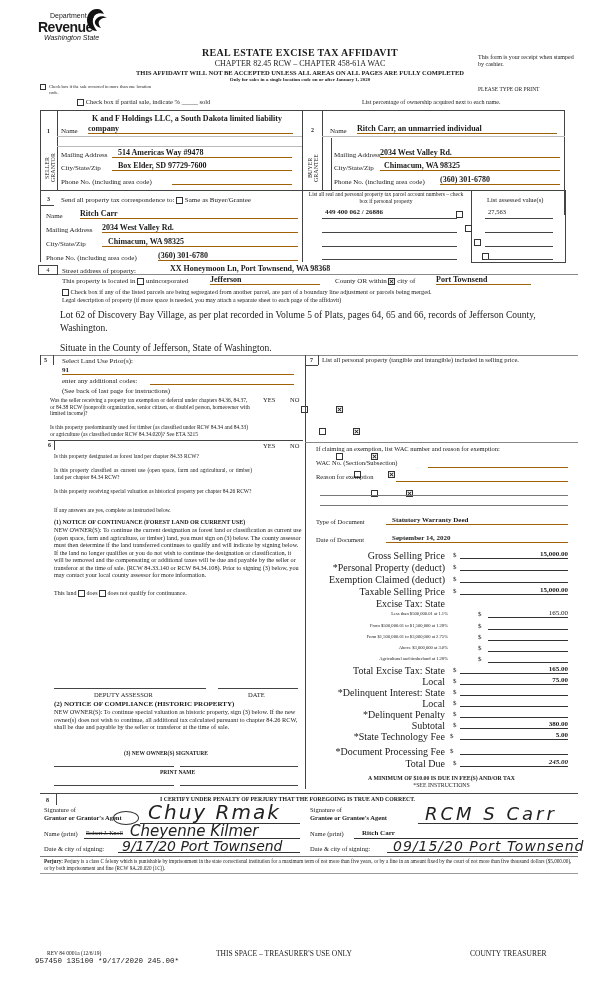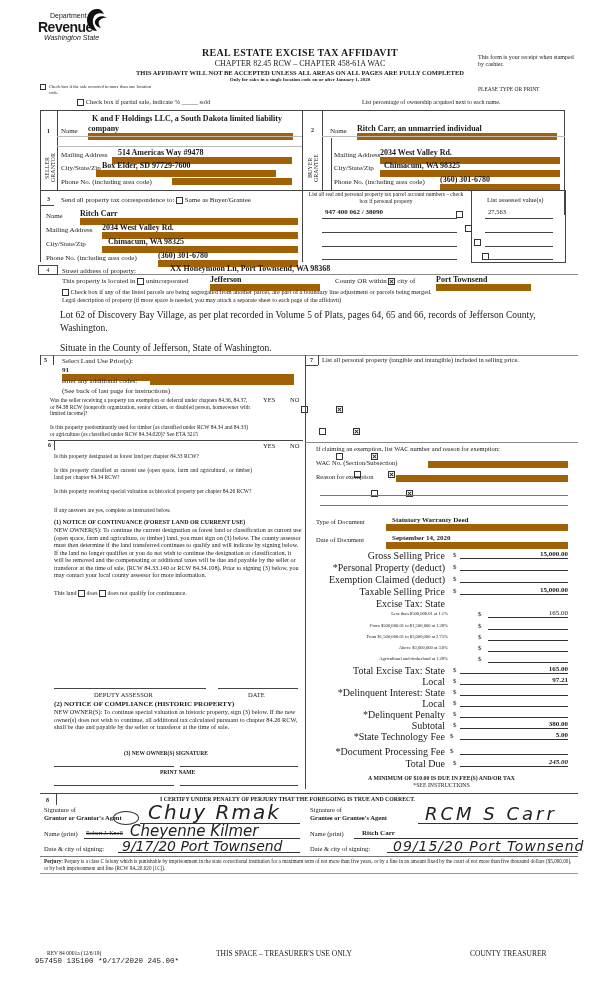--- a/index.html
+++ b/index.html
@@ -1,20 +1,20 @@
 <!DOCTYPE html>
 <html><head>
 <meta charset="utf-8">
 <style>
   * { box-sizing: border-box; margin: 0; padding: 0; }
   html, body { width: 600px; height: 992px; background: #fff; overflow: hidden; }
   body { position: relative; font-family: "Liberation Serif", "DejaVu Serif", serif; color: #1a1a1a; font-size: 7px; }
   .abs { position: absolute; }
   .bold { font-weight: bold; }
-  .ul { border-bottom: 7px solid #a16207; }
+  .ul { border-bottom: 1px solid #a16207; }
   .cb { display: inline-block; width: 7px; height: 7px; border: 1px solid #333; vertical-align: middle; position: relative; background: #fff; }
   .cb.x::before, .cb.x::after { content: ""; position: absolute; left: 0; top: 2px; width: 5px; height: 1px; background: #222; }
   .cb.x::before { transform: rotate(45deg); }
   .cb.x::after { transform: rotate(-45deg); }
   .fill { font-weight: bold; font-size: 8px; }
   .hline { position: absolute; height: 1px; background: #444; }
   .vline { position: absolute; width: 1px; background: #444; }
   .num { position: absolute; font-size: 6px; font-weight: bold; }
   .numbox { position: absolute; border: 1px solid #444; font-size: 6px; text-align: center; line-height: 8px; }
   .vert { position: absolute; writing-mode: vertical-rl; transform: rotate(180deg); font-size: 6px; line-height: 6px; text-align: center; }
@@ -65,21 +65,21 @@
 <div class="num" style="left:47px;top:128px;">1</div>
 <div class="vert" style="left:44px;top:148px;height:40px;width:12px;">SELLER GRANTOR</div>
 <div class="abs" style="left:61px;top:127px;">Name</div>
 <div class="abs fill" style="left:92px;top:114px;">K and F Holdings LLC, a South Dakota limited liability</div>
 <div class="abs fill ul" style="left:88px;top:124px;width:205px;">company</div>
 <div class="hline" style="left:57px;top:136px;width:245px;background:#bbb;"></div>
 <div class="hline" style="left:57px;top:146px;width:245px;background:#bbb;"></div>
 <div class="abs" style="left:61px;top:151px;">Mailing Address</div>
 <div class="abs fill ul" style="left:112px;top:148px;width:180px;padding-left:6px;">514 Americas Way #9478</div>
 <div class="abs" style="left:61px;top:164px;">City/State/Zip</div>
-<div class="abs fill ul" style="left:96px;top:161px;width:180px;padding-left:6px;">Box Elder, SD 97729-7600</div>
+<div class="abs fill ul" style="left:112px;top:161px;width:180px;padding-left:6px;">Box Elder, SD 97729-7600</div>
 <div class="abs" style="left:61px;top:178px;">Phone No. (including area code)</div>
 <div class="abs fill ul" style="left:172px;top:176px;width:120px;height:9px;"></div>
 
 
 <div class="vline" style="left:322px;top:110px;height:80px;"></div>
 <div class="vline" style="left:331px;top:138px;height:52px;"></div>
 <div class="num" style="left:311px;top:127px;">2</div>
 <div class="vert" style="left:307px;top:148px;height:40px;width:14px;">BUYER GRANTEE</div>
 <div class="abs" style="left:330px;top:127px;">Name</div>
 <div class="abs fill ul" style="left:357px;top:124px;width:200px;">Ritch Carr, an unmarried individual</div>
@@ -110,21 +110,21 @@
 <div class="abs" style="left:46px;top:254px;">Phone No. (including area code)</div>
 <div class="abs fill ul" style="left:158px;top:251px;width:140px;">(360) 301-6780</div>
 
 
 <div class="abs" style="left:305px;top:191px;width:162px;text-align:center;font-size:5.5px;line-height:6.5px;">List all real and personal property tax parcel account numbers – check box if personal property</div>
 <div class="vline" style="left:471px;top:190px;height:72px;"></div>
 <div class="vline" style="left:565px;top:190px;height:72px;"></div>
 <div class="hline" style="left:471px;top:262px;width:95px;"></div>
 <div class="abs" style="left:487px;top:196px;font-size:6.5px;">List assessed value(s)</div>
 
-<div class="abs fill" style="left:325px;top:208px;font-size:7px;">947 400 062 / 38090</div>
+<div class="abs fill" style="left:325px;top:208px;font-size:7px;">449 400 062 / 26886</div>
 <div class="hline" style="left:322px;top:218px;width:135px;"></div>
 <span class="cb abs" style="left:456px;top:210px;"></span>
 <div class="abs" style="left:488px;top:208px;font-size:6.5px;">27,563</div>
 <div class="hline" style="left:485px;top:218px;width:68px;"></div>
 
 <div class="hline" style="left:322px;top:232px;width:135px;"></div>
 <span class="cb abs" style="left:456px;top:224px;"></span>
 <div class="hline" style="left:485px;top:232px;width:68px;"></div>
 <div class="hline" style="left:322px;top:246px;width:135px;"></div>
 <span class="cb abs" style="left:456px;top:238px;"></span>
@@ -276,21 +276,21 @@
 <div class="row-r" style="left:320px;width:128px;top:656px;font-size:4.6px;">Agricultural and timberland at 1.28%</div>
 <div class="dollar" style="left:478px;top:655px;">$</div>
 <div class="amount" style="left:488px;width:80px;top:654px;"></div>
 
 <div class="row-r" style="left:320px;width:125px;top:665px;">Total Excise Tax: State</div>
 <div class="dollar" style="left:453px;top:666px;">$</div>
 <div class="amount" style="left:460px;width:108px;top:665px;">165.00</div>
 
 <div class="row-r" style="left:320px;width:125px;top:676px;">Local</div>
 <div class="dollar" style="left:453px;top:677px;">$</div>
-<div class="amount" style="left:460px;width:108px;top:676px;">97.21</div>
+<div class="amount" style="left:460px;width:108px;top:676px;">75.00</div>
 
 <div class="row-r" style="left:320px;width:125px;top:687px;">*Delinquent Interest: State</div>
 <div class="dollar" style="left:453px;top:688px;">$</div>
 <div class="amount" style="left:460px;width:108px;top:687px;"></div>
 
 <div class="row-r" style="left:320px;width:125px;top:698px;">Local</div>
 <div class="dollar" style="left:453px;top:699px;">$</div>
 <div class="amount" style="left:460px;width:108px;top:698px;"></div>
 
 <div class="row-r" style="left:320px;width:125px;top:709px;">*Delinquent Penalty</div>

